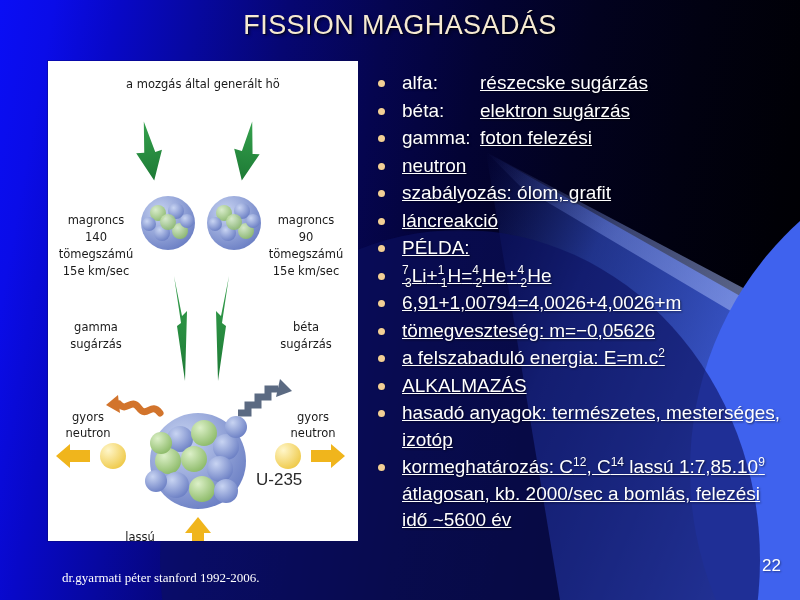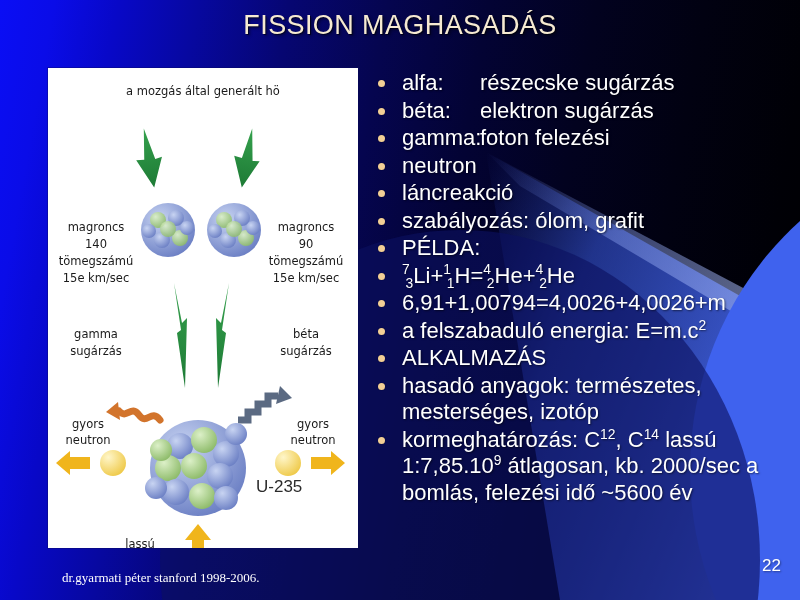--- a/index.html
+++ b/index.html
@@ -41,21 +41,21 @@
     letter-spacing: 0.4px;
     color: #f6ead2;
     text-shadow: 1px 1px 0 rgba(0,0,0,0.55), 2px 2px 3px rgba(0,0,0,0.45);
     white-space: nowrap;
   }
 
   
   #figure {
     position: absolute;
     left: 48px;
-    top: 68px;
+    top: 61px;
     width: 310px;
     height: 480px;
     background: #ffffff;
     box-shadow: 0 0 0 1px rgba(10,10,90,0.35);
     overflow: hidden;
   }
   #figure svg { display: block; width: 310px; height: 502px; }
   .hand {
     font-family: "DejaVu Sans", sans-serif;
     font-size: 11.5px;
@@ -90,23 +90,24 @@
     left: 374px;
     top: 70px;
     width: 412px;
   }
   ul.bullets { list-style: none; margin: 0; padding: 0; }
   ul.bullets > li {
     position: relative;
     padding-left: 28px;
     margin: 0 0 1px 0;
     color: #ffffff;
-    font-size: 22px;
+    font-size: 19px;
     line-height: 26.5px;
     text-shadow: 1px 1px 2px rgba(0,0,0,0.55);
+    text-decoration: underline;
   }
   ul.bullets > li .dot {
     position: absolute;
     left: 4px;
     top: 10px;
     width: 7px;
     height: 7px;
     border-radius: 50%;
     background: #f2cf96;
     box-shadow: 0 0 1px rgba(0,0,0,0.6);
@@ -288,21 +289,21 @@
         <path d="M144,494 L144,472 L137,472 L150,456 L163,472 L156,472 L156,494 Z" fill="#f0b51c"></path>
       </g>
       <circle cx="150" cy="496" r="13" fill="url(#neuG)"></circle>
       <text class="hand" x="92" y="480" text-anchor="middle">lassú</text>
       <text class="hand" x="92" y="497" text-anchor="middle">neutron</text>
 
       <text class="sig" x="296" y="492" text-anchor="end">doki</text>
     </svg>
   </div>
 
-  <div id="credit">dr.gyarmati péter stanford 1998-2006.</div>
+  <div id="credit">dr.gyarmati péter stanford 1992-2006.</div>
 
   <div id="body">
     <ul class="bullets">
 
       <li>
         <span class="dot"></span>
         <span style="display:inline-block;width:78px">alfa:</span><span>részecske sugárzás</span>
       </li>
 
       <li>
@@ -315,45 +316,49 @@
         <span style="display:inline-block;width:78px">gamma:</span><span>foton felezési</span>
       </li>
 
       <li>
         <span class="dot"></span>
         <span>neutron</span>
       </li>
 
       <li>
         <span class="dot"></span>
+        <span>szabályozás: ólom, grafit</span>
+      </li>
+
+      <li>
+        <span class="dot"></span>
         <span>láncreakció</span>
-      </li>
-
-      <li>
-        <span class="dot"></span>
-        <span>szabályozás: ólom, grafit</span>
       </li>
 
       <li>
         <span class="dot"></span>
         <span>PÉLDA:</span>
       </li>
 
       <li>
         <span class="dot"></span>
         <span class="nuc">
           <span class="nuc"><sup>7</sup><sub>3</sub><span>Li</span></span><span>+</span><span class="nuc"><sup>1</sup><sub>1</sub><span>H</span></span><span>=</span><span class="nuc"><sup>4</sup><sub>2</sub><span>He</span></span><span>+</span><span class="nuc"><sup>4</sup><sub>2</sub><span>He</span></span>
         </span>
       </li>
 
       <li class="gap">
         <span class="dot"></span>
         <span class="mono-num">6,91+1,00794=4,0026+4,0026+m</span>
       </li>
 
+      <li>
+        <span class="dot"></span>
+        <span class="mono-num">tömegveszteség: m=−0,05626</span>
+      </li>
 
       <li>
         <span class="dot"></span>
         <span>a felszabaduló energia: E=m.c</span><sup>2</sup>
       </li>
 
       <li>
         <span class="dot"></span>
         <span>ALKALMAZÁS</span>
       </li>

